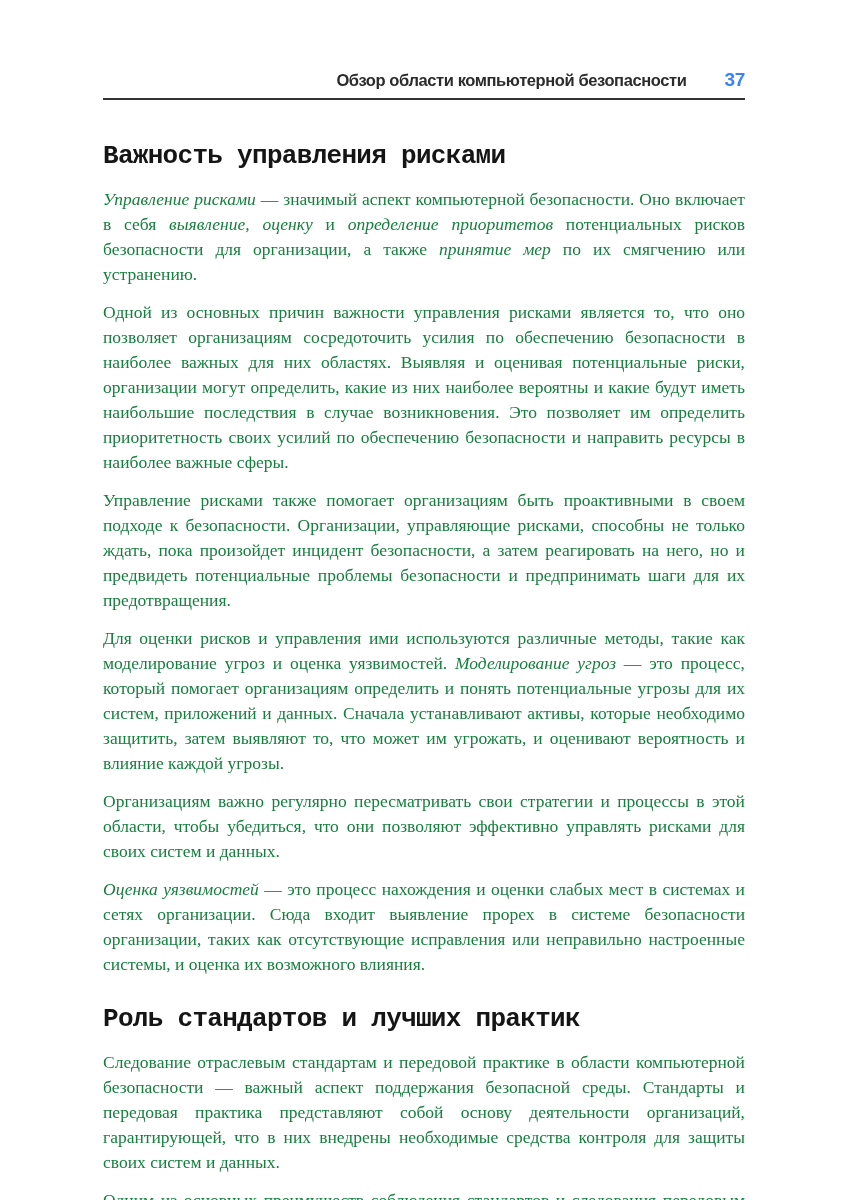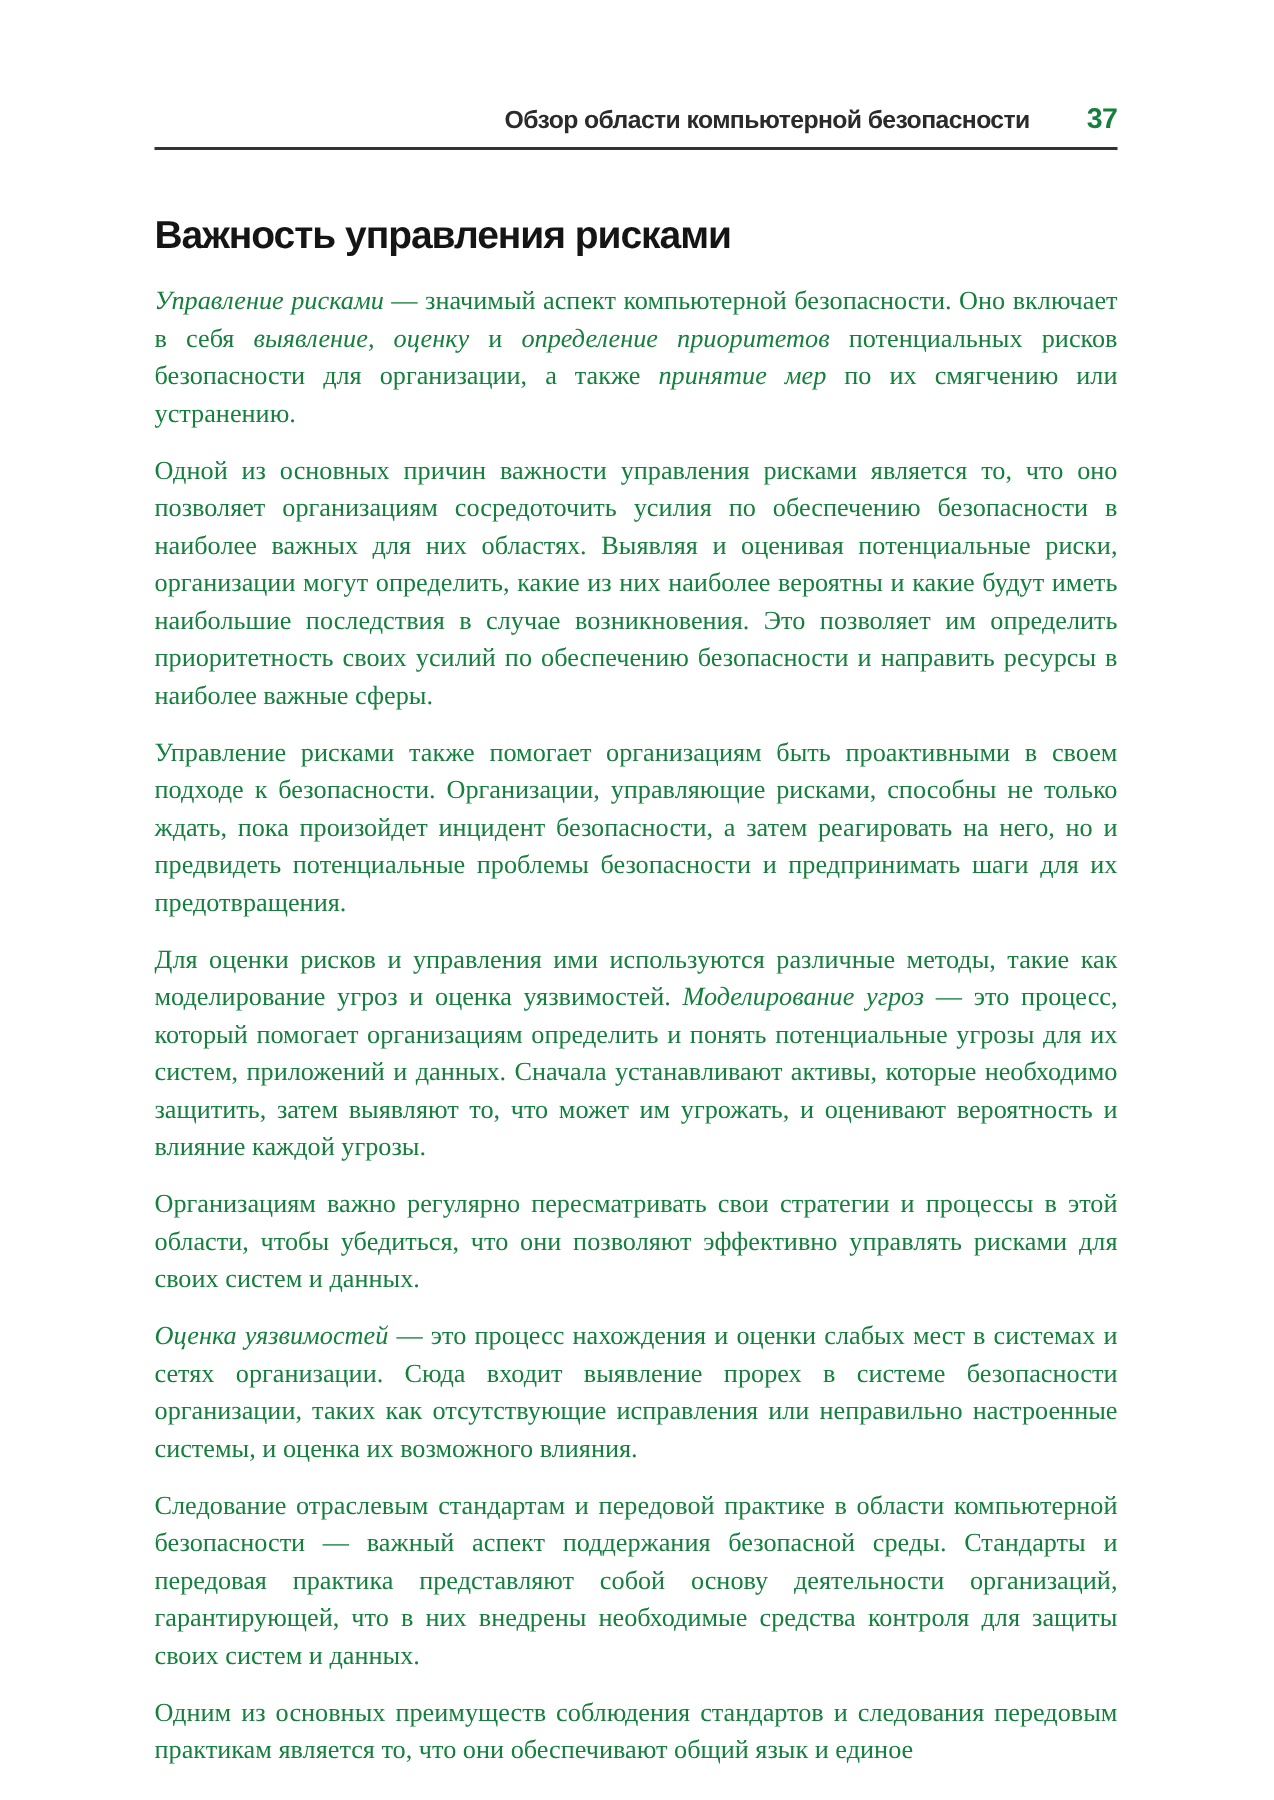--- a/index.html
+++ b/index.html
@@ -28,25 +28,25 @@
   .rh-title {
     font-size: 16.5px;
     font-weight: 600;
     letter-spacing: -0.4px;
     color: #2b2b2b;
   }
   .rh-num {
     font-size: 19px;
     font-weight: 700;
     letter-spacing: -0.3px;
-    color: #15803d;
+    color: #3b82f6;
   }
   
   h1 {
-    font-family: Liberation Sans, sans-serif;
+    font-family: Liberation Mono, monospace;
     font-size: 26px;
     font-weight: 700;
     letter-spacing: -0.7px;
     color: #151515;
     margin: 41px 0 16px 0;
   }
   h1.second { margin-top: 27px; }
   
   p {
     font-family: "Liberation Serif", serif;
@@ -77,20 +77,21 @@
     <p>Одной из основных причин важности управления рисками является то, что оно позволяет организациям сосредоточить усилия по обеспечению безопасности в наиболее важных для них областях. Выявляя и оценивая потенциальные риски, организации могут определить, какие из них наиболее вероятны и какие будут иметь наибольшие последствия в случае возникновения. Это позволяет им определить приоритетность своих усилий по обеспечению безопасности и направить ресурсы в наиболее важные сферы.</p>
 
     <p>Управление рисками также помогает организациям быть проактивными в своем подходе к безопасности. Организации, управляющие рисками, способны не только ждать, пока произойдет инцидент безопасности, а затем реагировать на него, но и предвидеть потенциальные проблемы безопасности и предпринимать шаги для их предотвращения.</p>
 
     <p><span>Для оценки рисков и управления ими используются различные методы, такие как моделирование угроз и оценка уязвимостей. </span><span class="it">Моделирование угроз</span><span> — это процесс, который помогает организациям определить и понять потенциальные угрозы для их систем, приложений и данных. Сначала устанавливают активы, которые необходимо защитить, затем выявляют то, что может им угрожать, и оценивают вероятность и влияние каждой угрозы.</span></p>
 
     <p>Организациям важно регулярно пересматривать свои стратегии и процессы в этой области, чтобы убедиться, что они позволяют эффективно управлять рисками для своих систем и данных.</p>
 
     <p><span class="it">Оценка уязвимостей</span><span> — это процесс нахождения и оценки слабых мест в системах и сетях организации. Сюда входит выявление прорех в системе безопасности организации, таких как отсутствующие исправления или неправильно настроенные системы, и оценка их возможного влияния.</span></p>
 
+    <h1 class="second">Роль стандартов и лучших практик</h1>
 
     <p>Следование отраслевым стандартам и передовой практике в области компьютерной безопасности — важный аспект поддержания безопасной среды. Стандарты и передовая практика представляют собой основу деятельности организаций, гарантирующей, что в них внедрены необходимые средства контроля для защиты своих систем и данных.</p>
 
     <p>Одним из основных преимуществ соблюдения стандартов и следования передовым практикам является то, что они обеспечивают общий язык и единое</p>
 
   </main>
 
 </div>
 
 </body></html>

